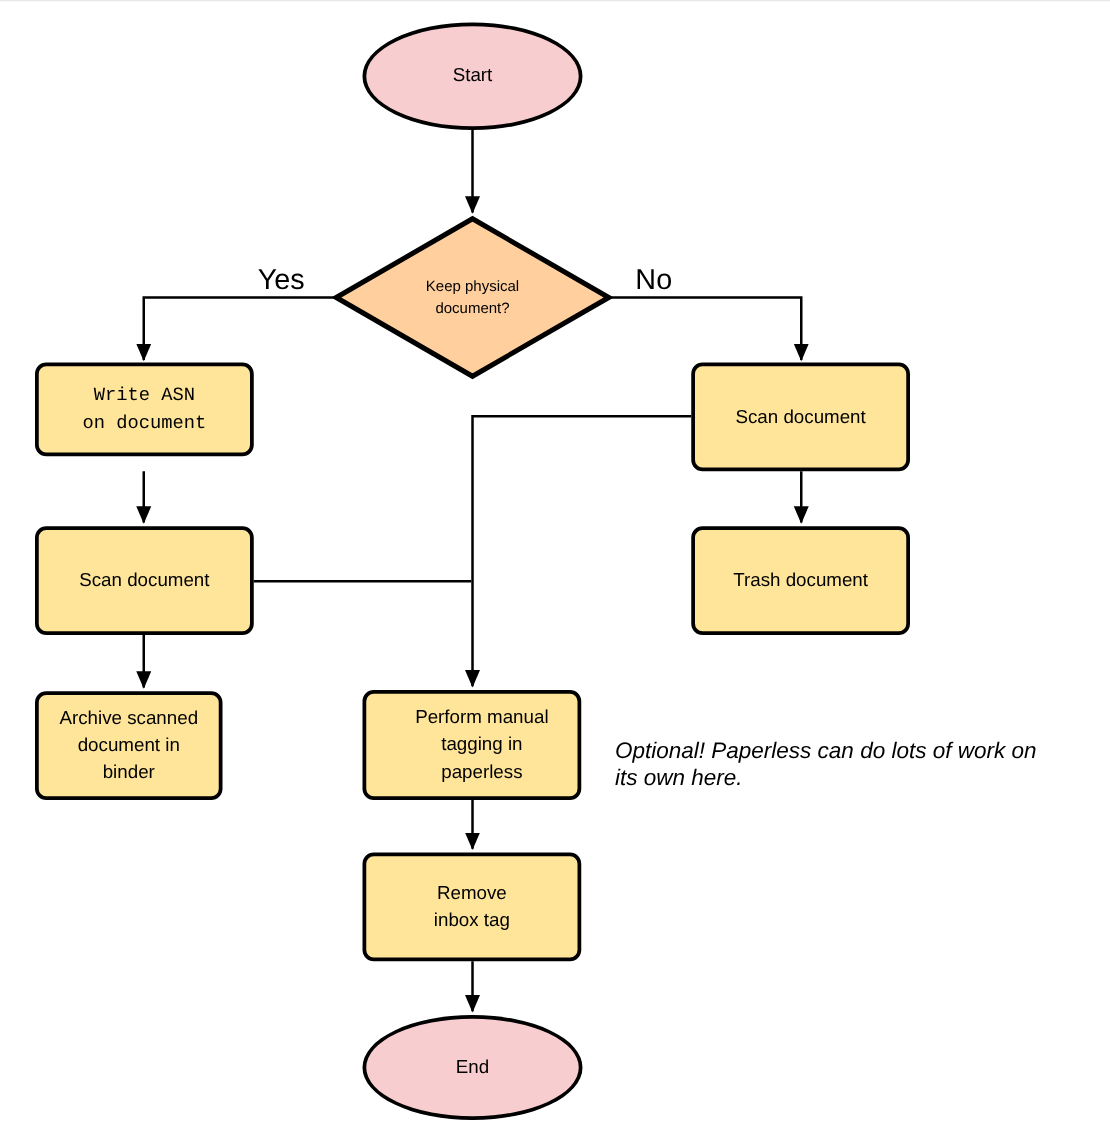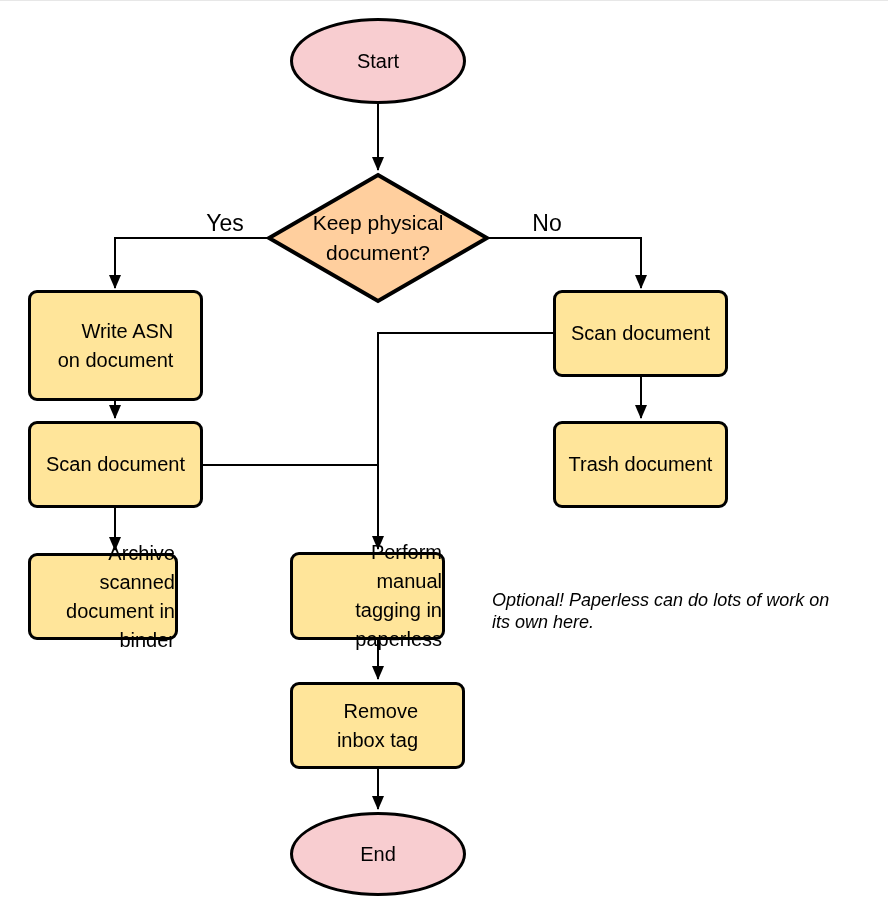--- a/index.html
+++ b/index.html
@@ -16,70 +16,70 @@
   .edge { fill: none; stroke: var(--stroke); stroke-width: 2; }
   .arrowhead { fill: var(--stroke); }
 
   .node {
     position: absolute;
     z-index: 2;
     box-sizing: border-box;
     display: flex;
     align-items: center;
     justify-content: center;
-    text-align: right;
-    font-size: 20px;
+    text-align: center;
+    font-size: 15px;
     line-height: 1.45;
     white-space: pre-line;
   }
   .process {
     background: var(--process-fill);
     border: 3px solid var(--stroke);
     border-radius: 9px;
   }
   .terminator {
     background: var(--terminator-fill);
     border: 3px solid var(--stroke);
     border-radius: 50%;
   }
   .diamond-wrap { position: absolute; z-index: 2; }
   .diamond-wrap svg { display: block; }
   .diamond-shape { fill: var(--decision-fill); stroke: var(--stroke); stroke-width: 4; }
   .diamond-label {
     position: absolute; inset: 0;
     display: flex; align-items: center; justify-content: center;
-    text-align: center; font-size: 21px; line-height: 1.45; white-space: pre-line;
+    text-align: center; font-size: 12px; line-height: 1.45; white-space: pre-line;
   }
   .edge-label {
     position: absolute; z-index: 3;
     font-size: 23px; text-align: center;
   }
   .note {
     position: absolute; z-index: 2;
     font-size: 18px; font-style: italic; line-height: 22px;
     white-space: pre-line;
   }
   .bottom-hairline {
     position: absolute; left: 0; top: 898; width: 888px; height: 1px;
     background: #e7e7e7; z-index: 0;
   }
 
   
   #node-start      { left: 290px; top: 18px;  width: 176px; height: 86px; }
   #node-decision   { left: 266px; top: 172px; width: 224px; height: 132px; }
-  #node-write-asn  { left: 28px;  top: 290px; width: 175px; height: 111px; }
+  #node-write-asn  { left: 28px;  top: 290px; width: 175px; height: 75px; font-family: Liberation Mono, monospace; }
   #node-scan-left  { left: 28px;  top: 421px; width: 175px; height: 87px; }
   #node-archive    { left: 28px;  top: 553px; width: 150px; height: 87px; }
   #node-scan-right { left: 553px; top: 290px; width: 175px; height: 87px; }
   #node-trash      { left: 553px; top: 421px; width: 175px; height: 87px; }
-  #node-tagging    { left: 290px; top: 552px; width: 155px; height: 88px; padding-left: 16px; }
+  #node-tagging    { left: 290px; top: 552px; width: 175px; height: 88px; padding-left: 16px; }
   #node-remove     { left: 290px; top: 682px; width: 175px; height: 87px; }
   #node-end        { left: 290px; top: 812px; width: 176px; height: 84px; }
   #label-yes       { left: 205px; top: 210px; width: 40px; }
-  #label-no        { left: 528px; top: 210px; width: 38px; }
+  #label-no        { left: 504px; top: 210px; width: 38px; }
   #note-optional   { left: 480px; top: 589px; width: 408px; margin-left: 12px; }
 </style>
 </head>
 <body>
 
 <div class="canvas">
 
   <div class="bottom-hairline"></div>
 
   <svg class="edges" width="888" height="907" viewBox="0 0 888 907">

